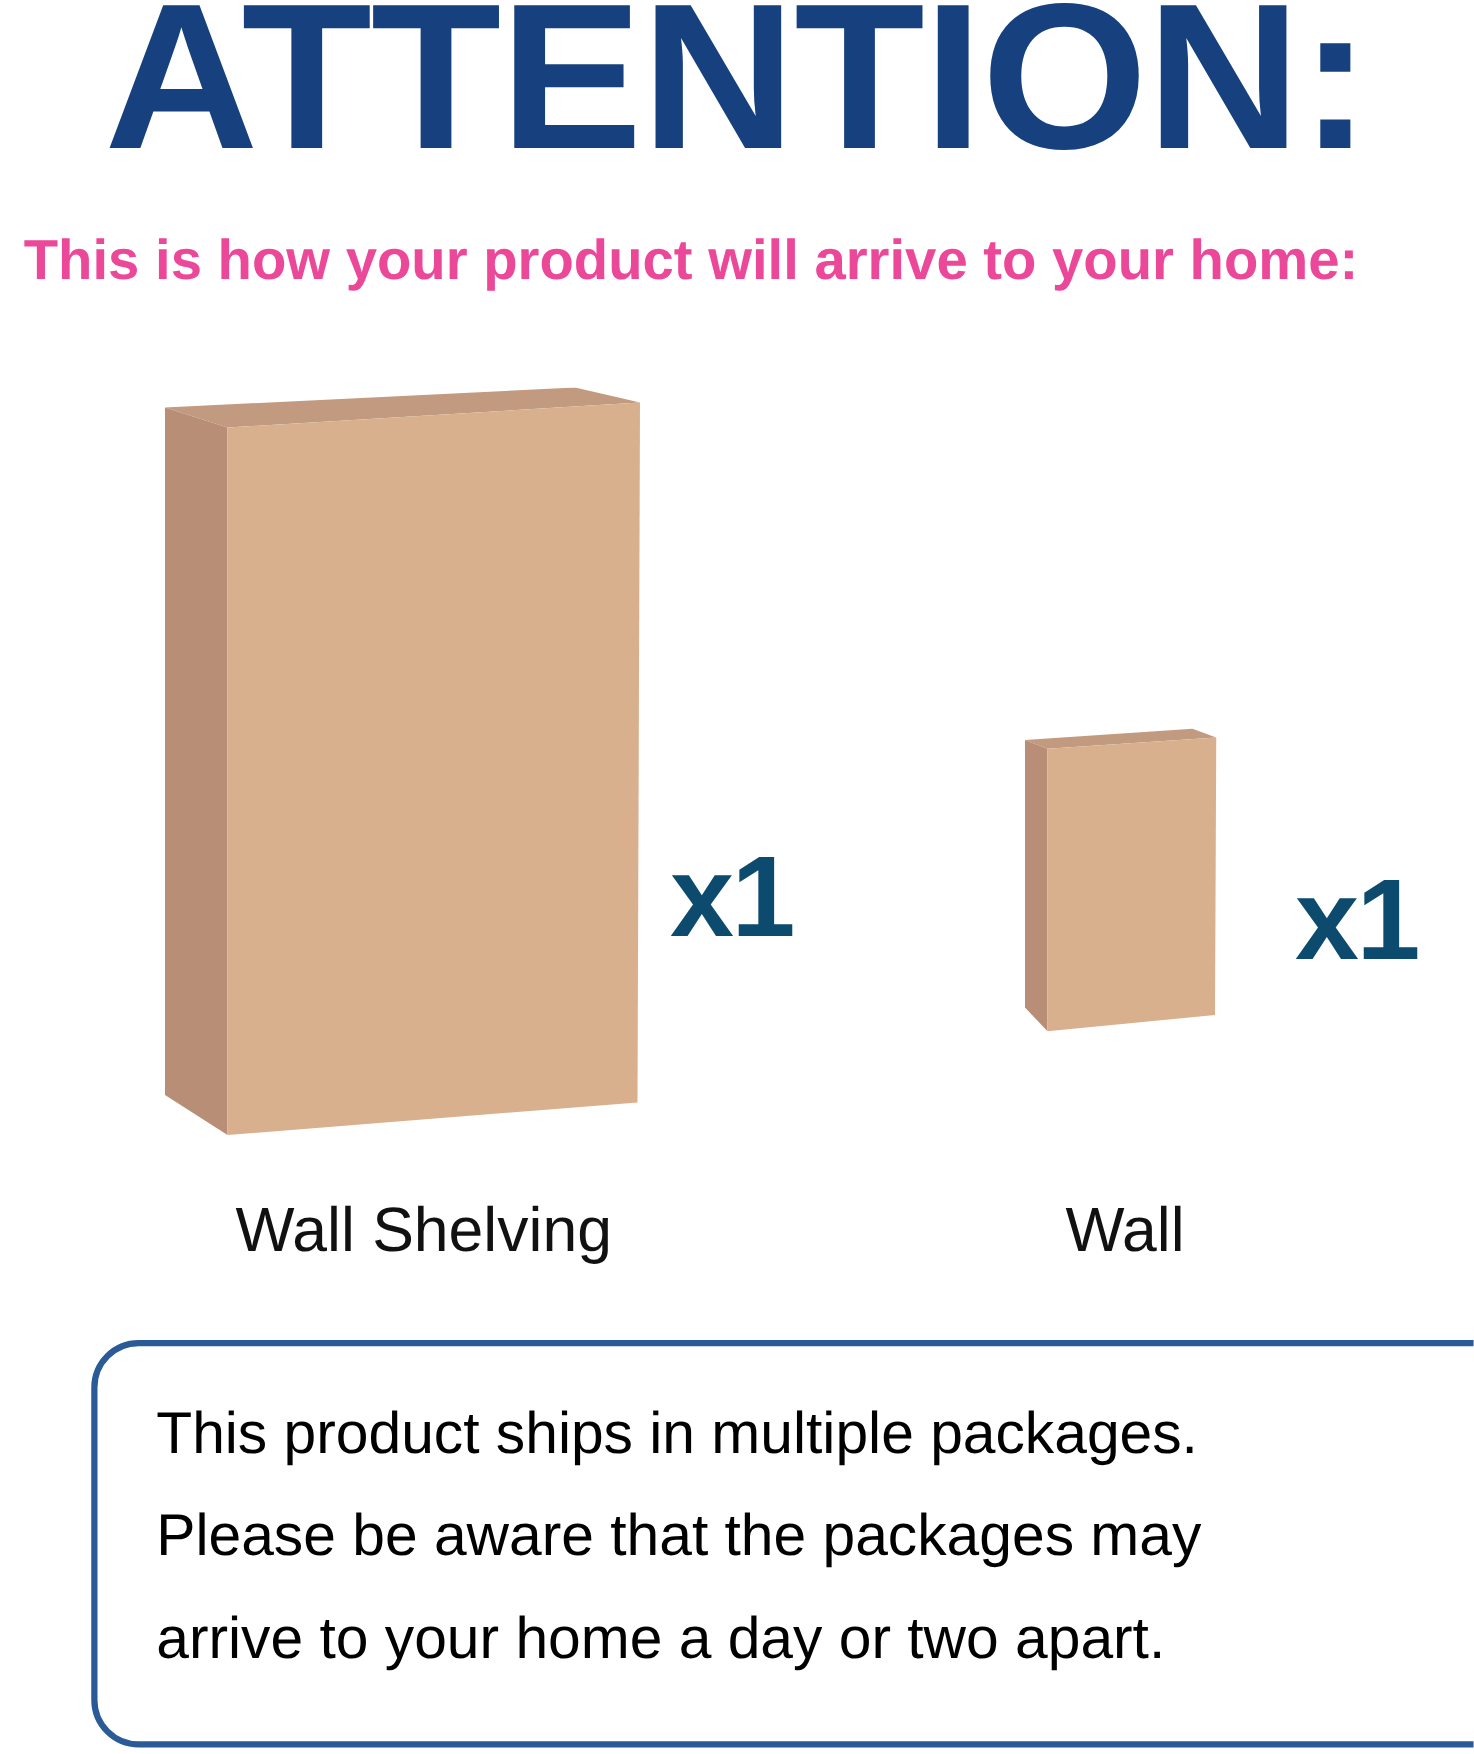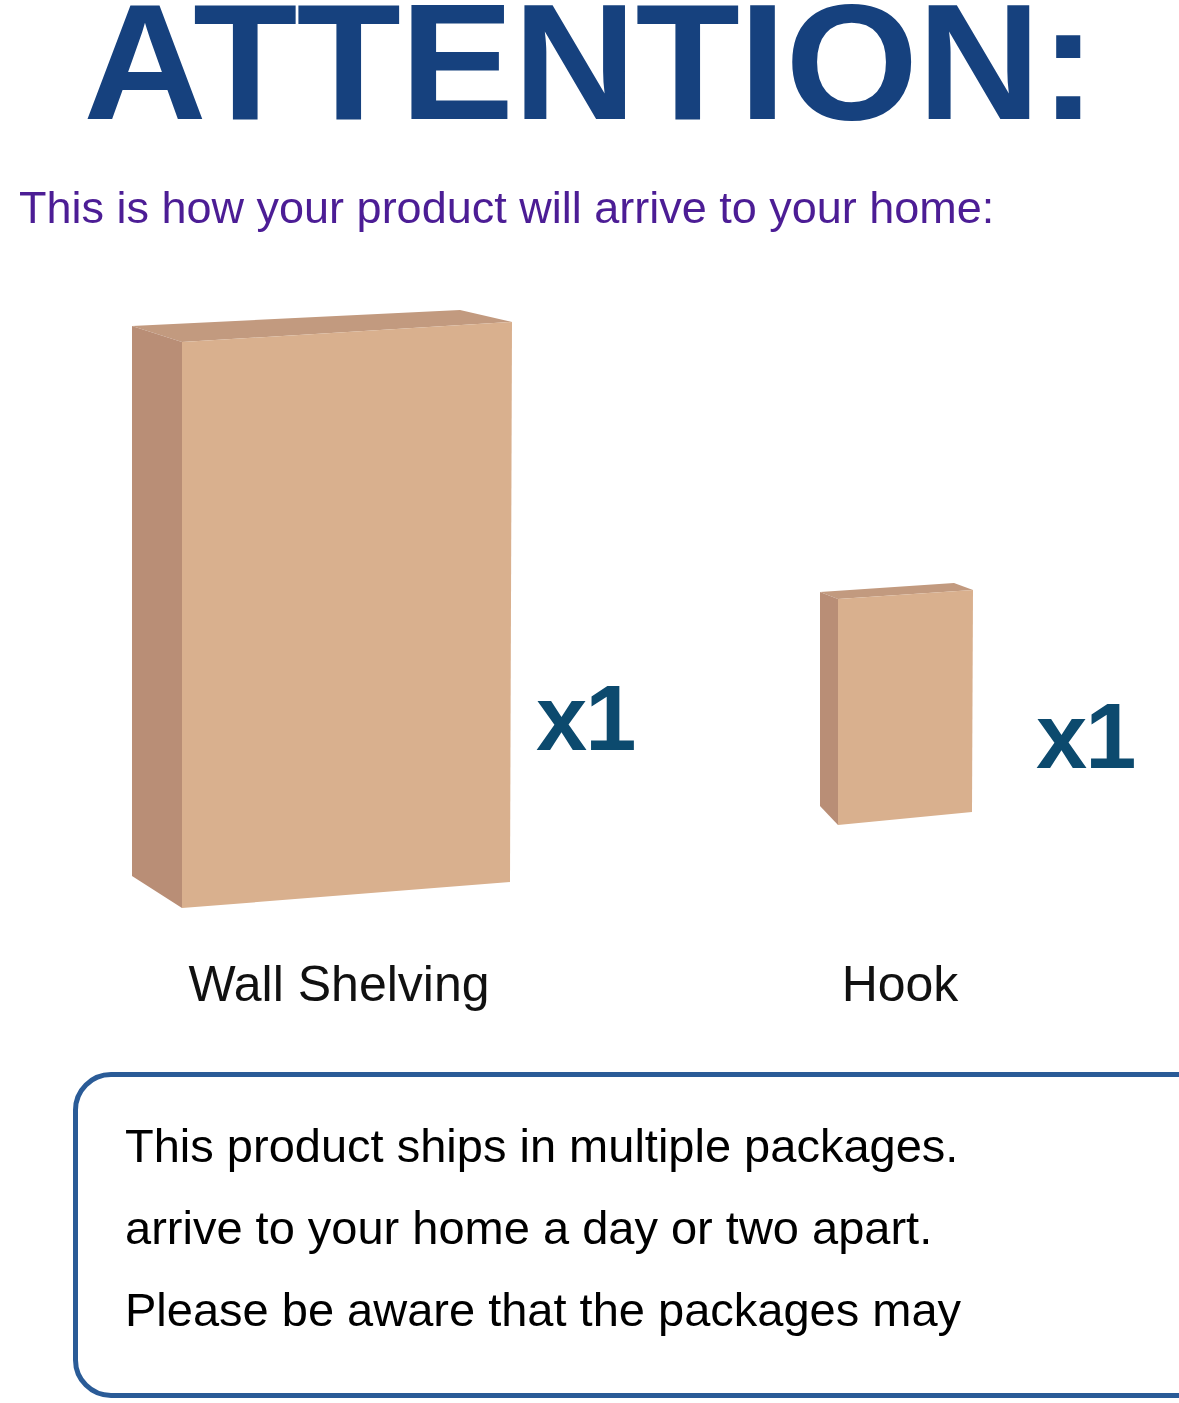--- a/index.html
+++ b/index.html
@@ -34,23 +34,23 @@
     transform: scaleX(1.03);
     transform-origin: center center;
   }
 
   #subtitle {
     position: absolute;
     left: 19px;
     top: 182px;
     font-size: 45px;
     line-height: 52px;
-    color: #4c1d95;
+    color: #ec4899;
     white-space: nowrap;
-    font-weight: normal;
+    font-weight: bold;
   }
 
   
   .package-group {
     position: absolute;
   }
   .pkg-svg {
     display: block;
   }
   .qty-label {
@@ -133,23 +133,23 @@
     <svg class="pkg-svg" width="175" height="250" viewBox="0 0 175 250">
 
       <polygon points="8,12 26,19 161,10 142,3" fill="#C29A7F"></polygon>
 
       <polygon points="8,12 26,19 26,245 8,226" fill="#B98E76"></polygon>
 
       <polygon points="26,19 161,10 160,232 26,245" fill="#D9B08E"></polygon>
     </svg>
   </div>
   <div class="qty-label" id="qty-hook">x1</div>
-  <div class="pkg-caption" id="caption-hook">Hook</div>
+  <div class="pkg-caption" id="caption-hook">Wall</div>
 
   <div id="callout">
     <div id="callout-text">
       <span class="cl-line">This product ships in multiple packages.</span>
+      <span class="cl-line">Please be aware that the packages may</span>
       <span class="cl-line">arrive to your home a day or two apart.</span>
-      <span class="cl-line">Please be aware that the packages may</span>
     </div>
   </div>
 
 </div>
 
 </body></html>

